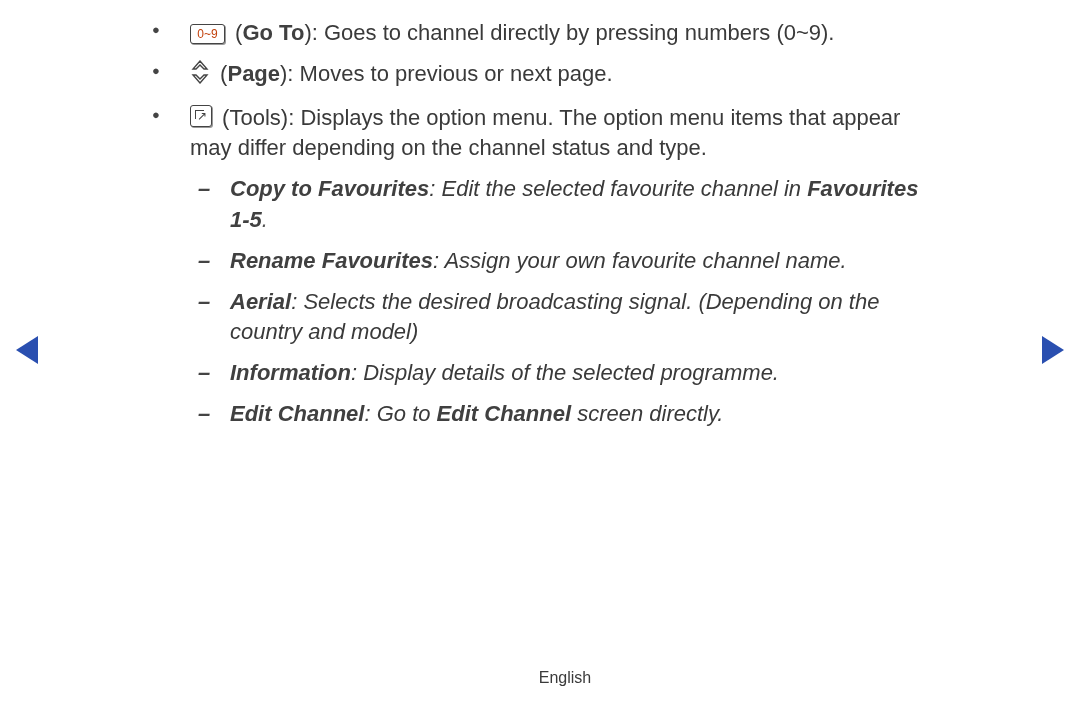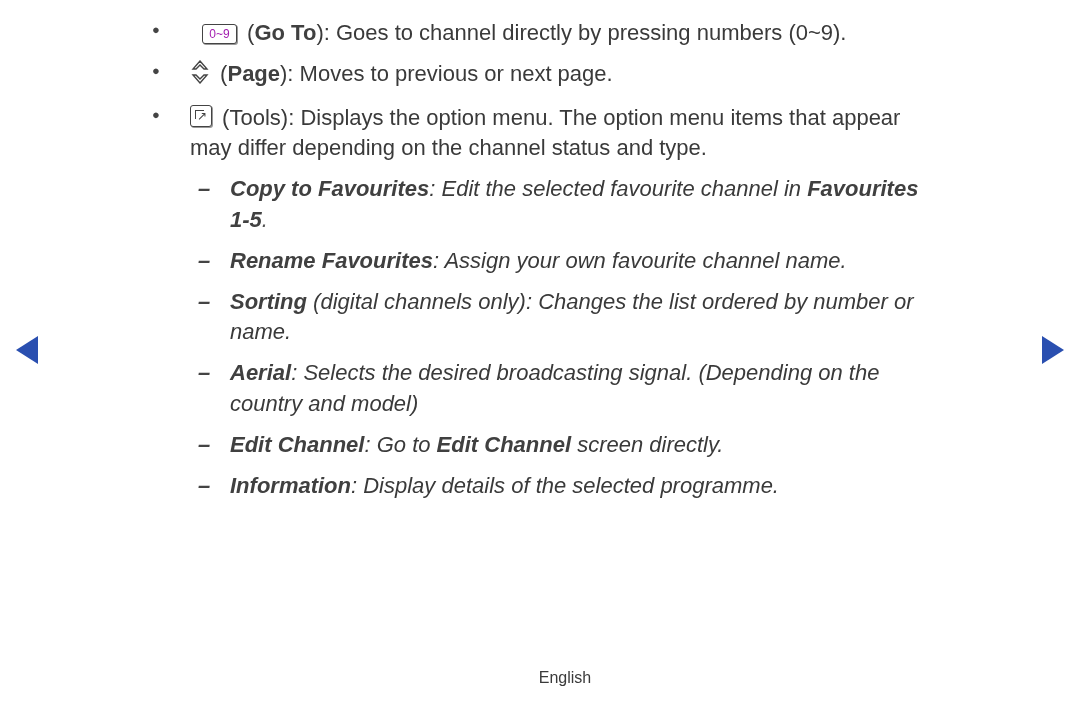--- a/index.html
+++ b/index.html
@@ -59,25 +59,24 @@
   .icon-box {
     display: inline-block;
     vertical-align: 2px;
     width: 33px;
     height: 18px;
     border: 1.4px solid #444;
     border-radius: 3px;
     font-size: 12px;
     line-height: 18px;
     text-align: center;
-    color: #a21caf;
+    color: #c2410c;
     box-shadow: 1px 1px 0 rgba(0,0,0,0.4);
     background: #fff;
     margin-right: 4px;
-    margin-left: 12px;
   }
   .icon-tools {
     display: inline-block;
     vertical-align: -2px;
     width: 20px;
     height: 20px;
     border: 1.4px solid #444;
     border-radius: 3px;
     position: relative;
     box-shadow: 1px 1px 0 rgba(0,0,0,0.4);
@@ -169,31 +168,28 @@
   </div>
 
   <div class="b2">
     <span class="blue">Copy to Favourites</span><span>: Edit the selected favourite channel in </span><span class="blue">Favourites 1-5</span><span class="dot">.</span>
   </div>
 
   <div class="b2">
     <span class="blue">Rename Favourites</span><span>: Assign your own favourite channel name.</span>
   </div>
 
-  <div class="b2">
-    <span class="blue">Sorting</span><span> (digital channels only)</span><span>: Changes the list ordered by number or name.</span>
-  </div>
 
   <div class="b2">
     <span class="blue">Aerial</span><span>: Selects the desired broadcasting signal. (Depending on the country and model)</span>
   </div>
 
   <div class="b2">
-    <span class="blue">Edit Channel</span><span>: Go to </span><span class="blue">Edit Channel</span><span> screen directly.</span>
+    <span class="blue">Information</span><span>: Display details of the selected programme.</span>
   </div>
 
   <div class="b2">
-    <span class="blue">Information</span><span>: Display details of the selected programme.</span>
+    <span class="blue">Edit Channel</span><span>: Go to </span><span class="blue">Edit Channel</span><span> screen directly.</span>
   </div>
 
 </div>
 
 <div class="footer">English</div>
 
 </body></html>

